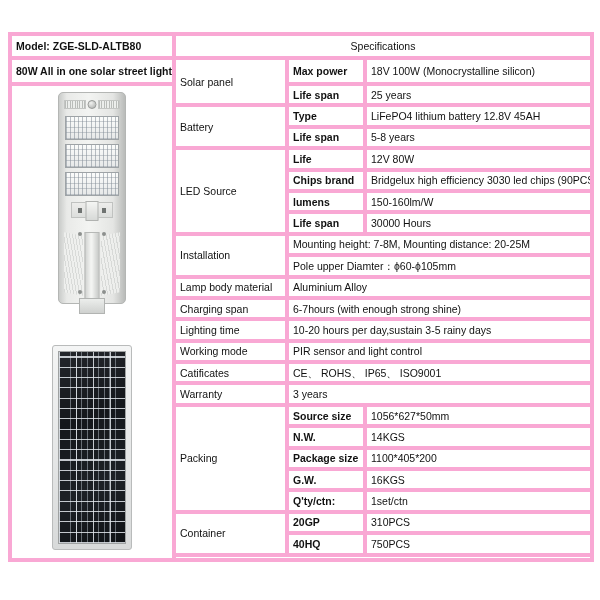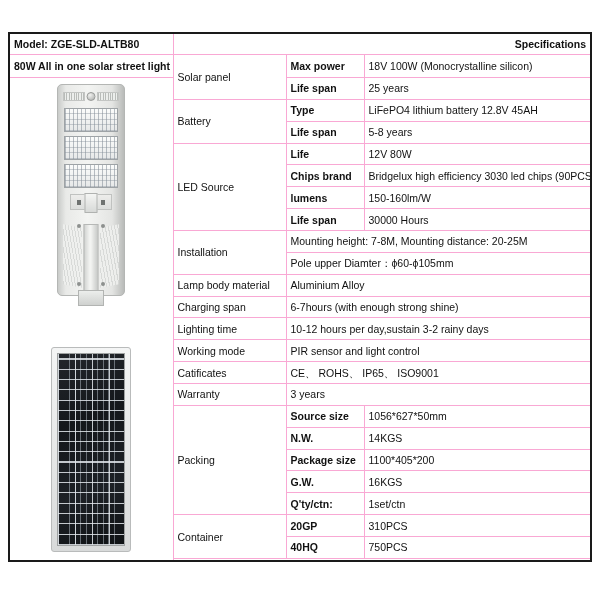--- a/index.html
+++ b/index.html
@@ -24,39 +24,39 @@
   }
 
   table.spec {
     border-collapse: collapse;
     table-layout: fixed;
     width: 584px;
     height: 530px;
     border: 2px solid #1a1a1a;
   }
   table.spec td {
-    border: 1px solid #f9a8d4;
+    border: 4px solid #f9a8d4;
     padding: 0 4px;
     font-size: 10.5px;
     line-height: 1.15;
     color: #111;
     vertical-align: middle;
     overflow: hidden;
     white-space: nowrap;
   }
 
   
   .c-img    { width: 164px; }
   .c-cat    { width: 113px; }
   .c-sub    { width: 78px;  }
   .c-val    { width: 227px; }
 
   td.modelcell   { font-weight: bold; font-size: 12px; height: 20px; padding-left: 3px; }
   td.titlecell   { font-weight: bold; font-size: 11.5px; height: 22px; padding-left: 3px; }
-  td.specshead   { font-weight: bold; font-size: 13px; text-align: right; }
+  td.specshead   { font-weight: normal; font-size: 13px; text-align: center; }
   td.catcell     { font-weight: normal; font-size: 11px; padding-left: 6px; }
   td.subcell     { font-weight: bold; font-size: 10.5px; padding-left: 5px; }
   td.valcell     { font-size: 10.5px; padding-left: 6px; }
   td.mediacell   { padding: 0; vertical-align: top; }
 
   
   .media-wrap {
     position: relative;
     width: 100%;
     height: 100%;
@@ -311,21 +311,21 @@
       <tr>
         <td class="catcell">Lamp body material</td>
         <td class="valcell" colspan="2">Aluminium Alloy</td>
       </tr>
       <tr>
         <td class="catcell">Charging span</td>
         <td class="valcell" colspan="2">6-7hours (with enough strong shine)</td>
       </tr>
       <tr>
         <td class="catcell">Lighting time</td>
-        <td class="valcell" colspan="2">10-12 hours per day,sustain 3-2 rainy days</td>
+        <td class="valcell" colspan="2">10-20 hours per day,sustain 3-5 rainy days</td>
       </tr>
       <tr>
         <td class="catcell">Working mode</td>
         <td class="valcell" colspan="2">PIR sensor and light control</td>
       </tr>
       <tr>
         <td class="catcell">Catificates</td>
         <td class="valcell" colspan="2">CE、 ROHS、 IP65、 ISO9001</td>
       </tr>
       <tr>

